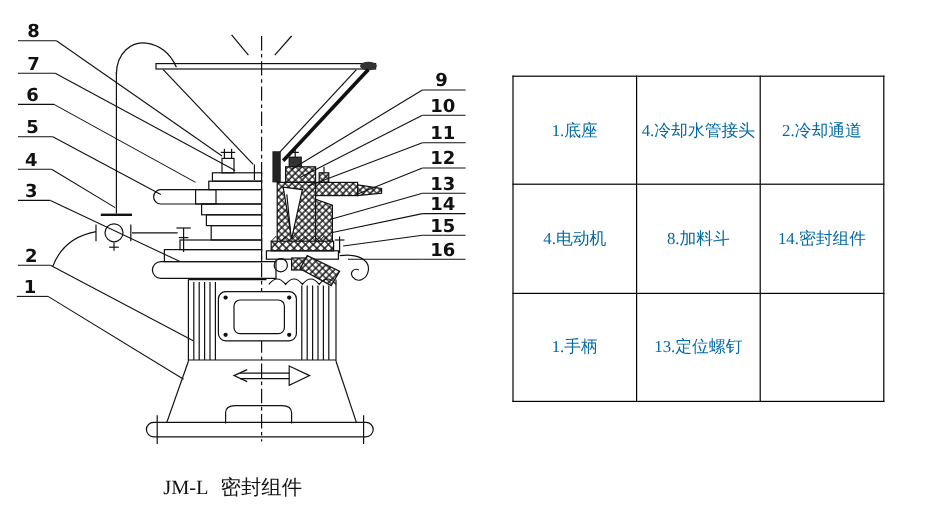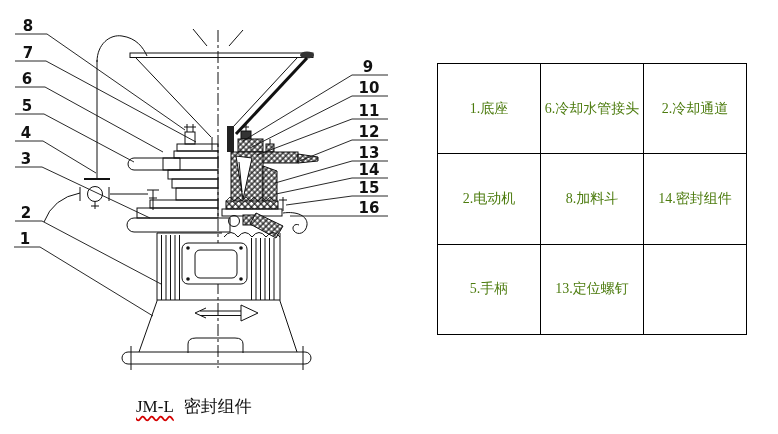--- a/index.html
+++ b/index.html
@@ -10,31 +10,31 @@
     font-family:"DejaVu Sans","Liberation Sans",sans-serif;
     font-size:15px; font-weight:700; fill:#111;
   }
 
   .caption {
     position:absolute; left:136px; top:395px;
     font-family:"Liberation Serif","DejaVu Serif",serif;
     font-size:17px; color:#111; white-space:nowrap;
   }
   .caption .model {
-    text-decoration:underline; text-decoration-style:wavy;
+    text-decoration-style:wavy;
     text-decoration-color:#d40000; text-underline-offset:3px;
     margin-right:10px;
   }
 
   table.parts {
-    position:absolute; left:437px; top:63px;
+    position:absolute; left:427px; top:63px;
     width:310px; height:272px;
     border-collapse:collapse; table-layout:fixed;
     font-family:"Liberation Serif","DejaVu Sans",serif;
-    font-size:14px; color:#4d7c0f;
+    font-size:14px; color:#0369a1;
   }
   table.parts td {
     border:1.5px solid #000;
     text-align:center; vertical-align:middle;
     padding:0 1px; overflow:hidden; white-space:nowrap;
   }
 </style>
 </head>
 <body>
 
@@ -236,29 +236,29 @@
   
   <div class="caption">
     <span class="model">JM-L</span><span>密封组件</span>
   </div>
 
   
   <table class="parts">
     <tbody>
       <tr>
         <td>1.底座</td>
-        <td>6.冷却水管接头</td>
+        <td>4.冷却水管接头</td>
         <td>2.冷却通道</td>
       </tr>
       <tr>
-        <td>2.电动机</td>
+        <td>4.电动机</td>
         <td>8.加料斗</td>
         <td>14.密封组件</td>
       </tr>
       <tr>
-        <td>5.手柄</td>
+        <td>1.手柄</td>
         <td>13.定位螺钉</td>
         <td></td>
       </tr>
     </tbody>
   </table>
 
 </div>
 
 </body></html>

